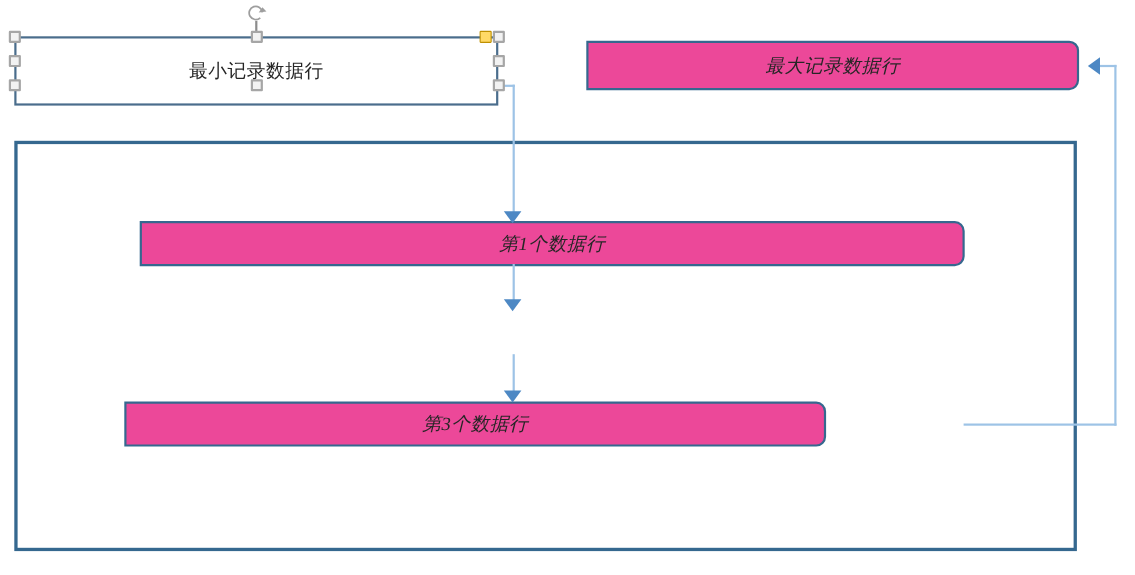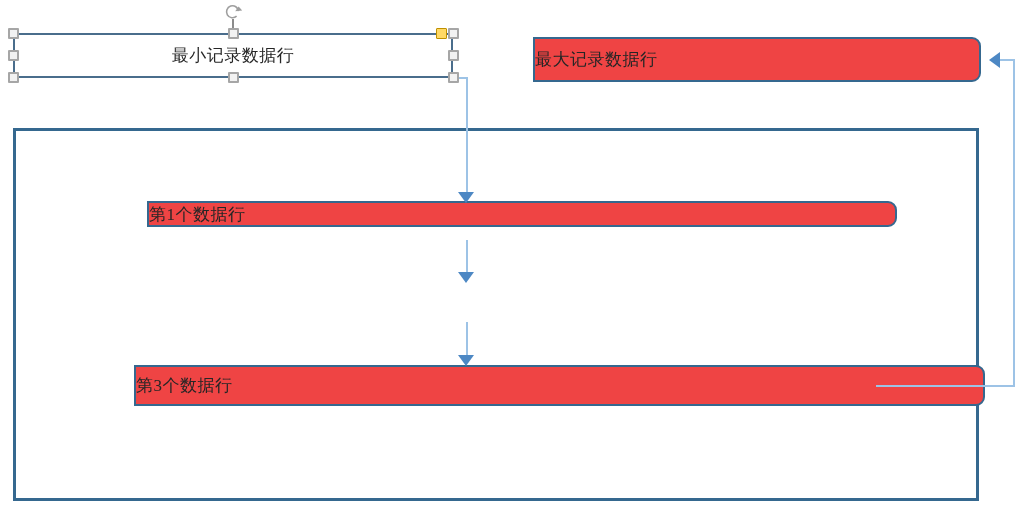--- a/index.html
+++ b/index.html
@@ -16,28 +16,30 @@
     height: 523px;
     background: #ffffff;
     overflow: hidden;
   }
 
   
   .shape {
     position: absolute;
     box-sizing: border-box;
     border: 2px solid #35688F;
-    background: #ef4444;
+    background: #ec4899;
     display: flex;
     align-items: center;
+    justify-content: center;
     color: #262626;
     font-size: 17px;
     letter-spacing: 0.5px;
     line-height: 1;
     white-space: nowrap;
+    font-style: italic;
   }
   .shape-round-right {
     border-top-right-radius: 9px;
     border-bottom-right-radius: 9px;
   }
 
   
   #outer-container {
     position: absolute;
     box-sizing: border-box;
@@ -137,34 +139,34 @@
   <div class="conn-line conn-v" style="left:466px; top:322px; height:34px;"></div>
   <div class="arrow-down" style="left:458px; top:355px;"></div>
 
   <div class="conn-line conn-h" style="left:876px; top:385px; width:139px;"></div>
   <div class="conn-line conn-v" style="left:1013px; top:59px; height:328px;"></div>
   <div class="conn-line conn-h" style="left:1000px; top:59px; width:15px;"></div>
   <div class="arrow-left" style="left:989px; top:52px;"></div>
 
   <div id="outer-container" style="left:13px; top:128px; width:966px; height:373px;"></div>
 
-  <div class="shape shape-round-right" style="left:127px; top:201px; width:750px; height:26px;margin-left:20px;">
+  <div class="shape shape-round-right" style="left:127px; top:201px; width:750px; height:41px;">
     <span>第1个数据行</span>
   </div>
 
 
-  <div class="shape shape-round-right" style="left:134px; top:365px; width:851px; height:41px;">
+  <div class="shape shape-round-right" style="left:113px; top:365px; width:638px; height:41px;">
     <span>第3个数据行</span>
   </div>
 
   <div class="shape shape-round-right" style="left:533px; top:37px; width:448px; height:45px;">
     <span>最大记录数据行</span>
   </div>
 
-  <div id="selected-shape" style="left:13px; top:33px; width:440px; height:45px;">
+  <div id="selected-shape" style="left:13px; top:33px; width:440px; height:63px;">
     <span>最小记录数据行</span>
   </div>
 
   <div id="rotate-stem" style="left:232px; top:19px; height:15px;"></div>
   <div id="rotate-handle" style="left:223px; top:2px;">
     <svg viewBox="0 0 20 20" width="20" height="20" aria-hidden="true">
       <path d="M15.5 9.2 A6 6 0 1 0 13.6 14.2" fill="none" stroke="#9E9E9E" stroke-width="1.6"></path>
       <polygon points="15.6,4.6 19.2,8.4 12.2,9.3" fill="#9E9E9E"></polygon>
     </svg>
   </div>

